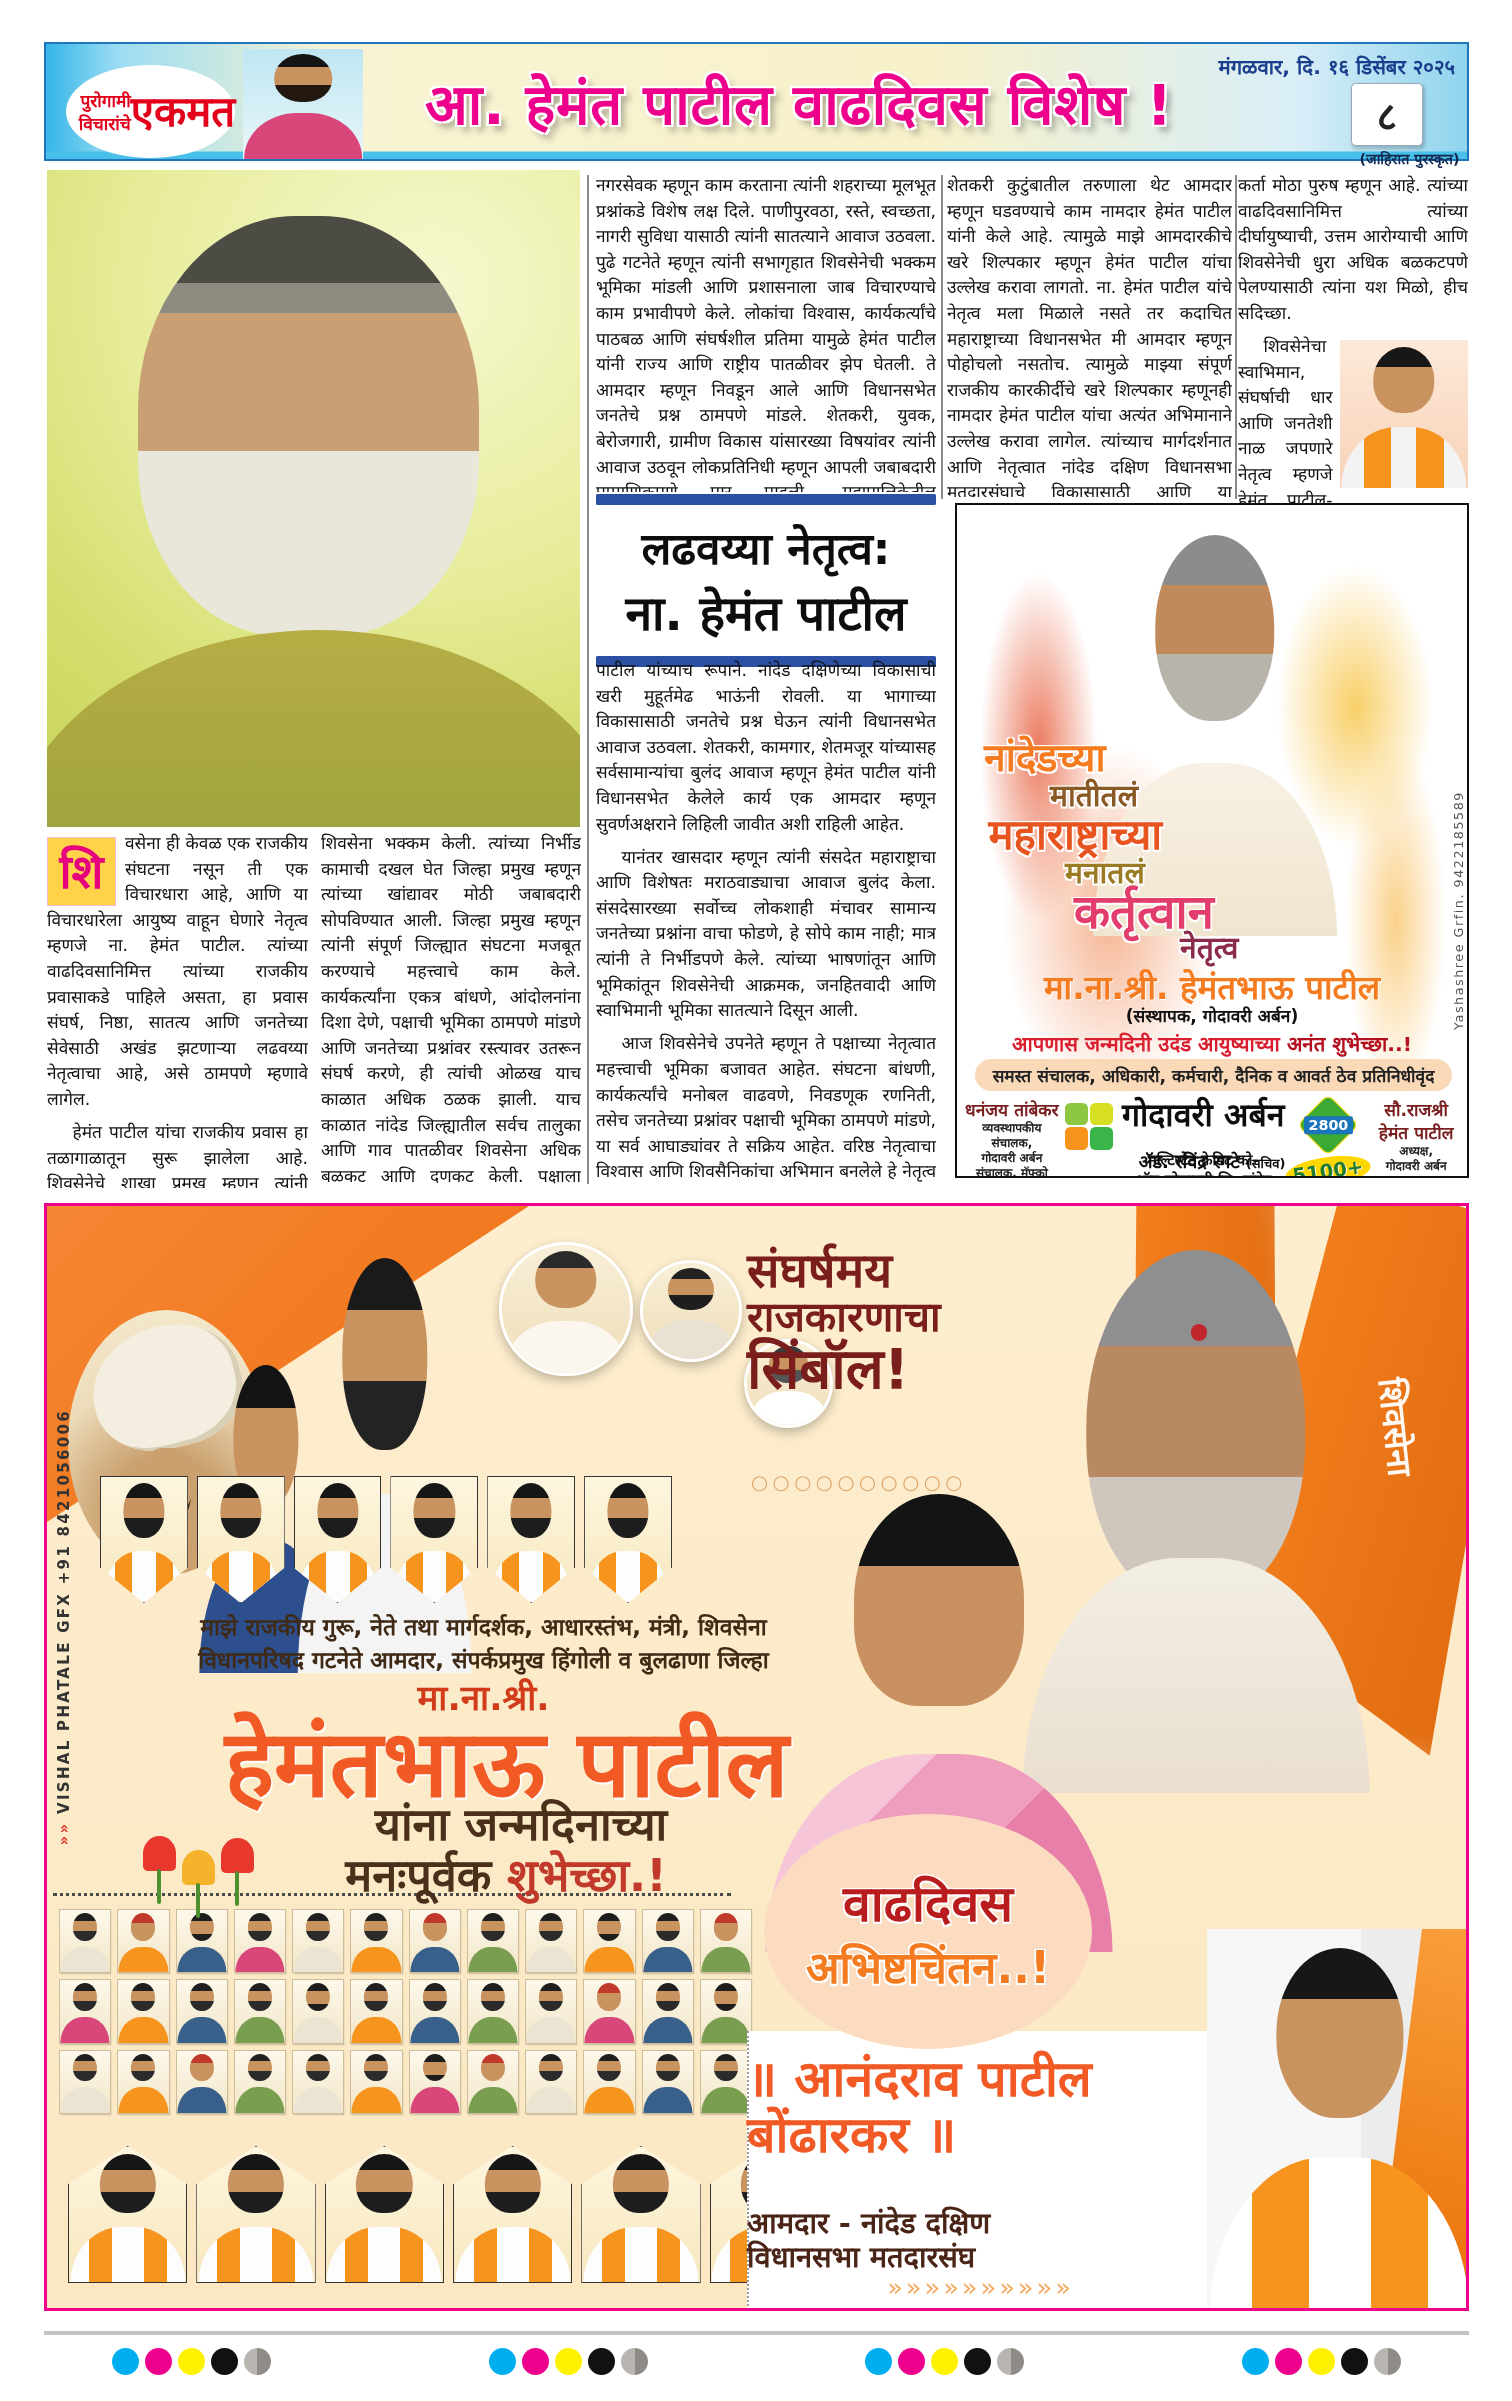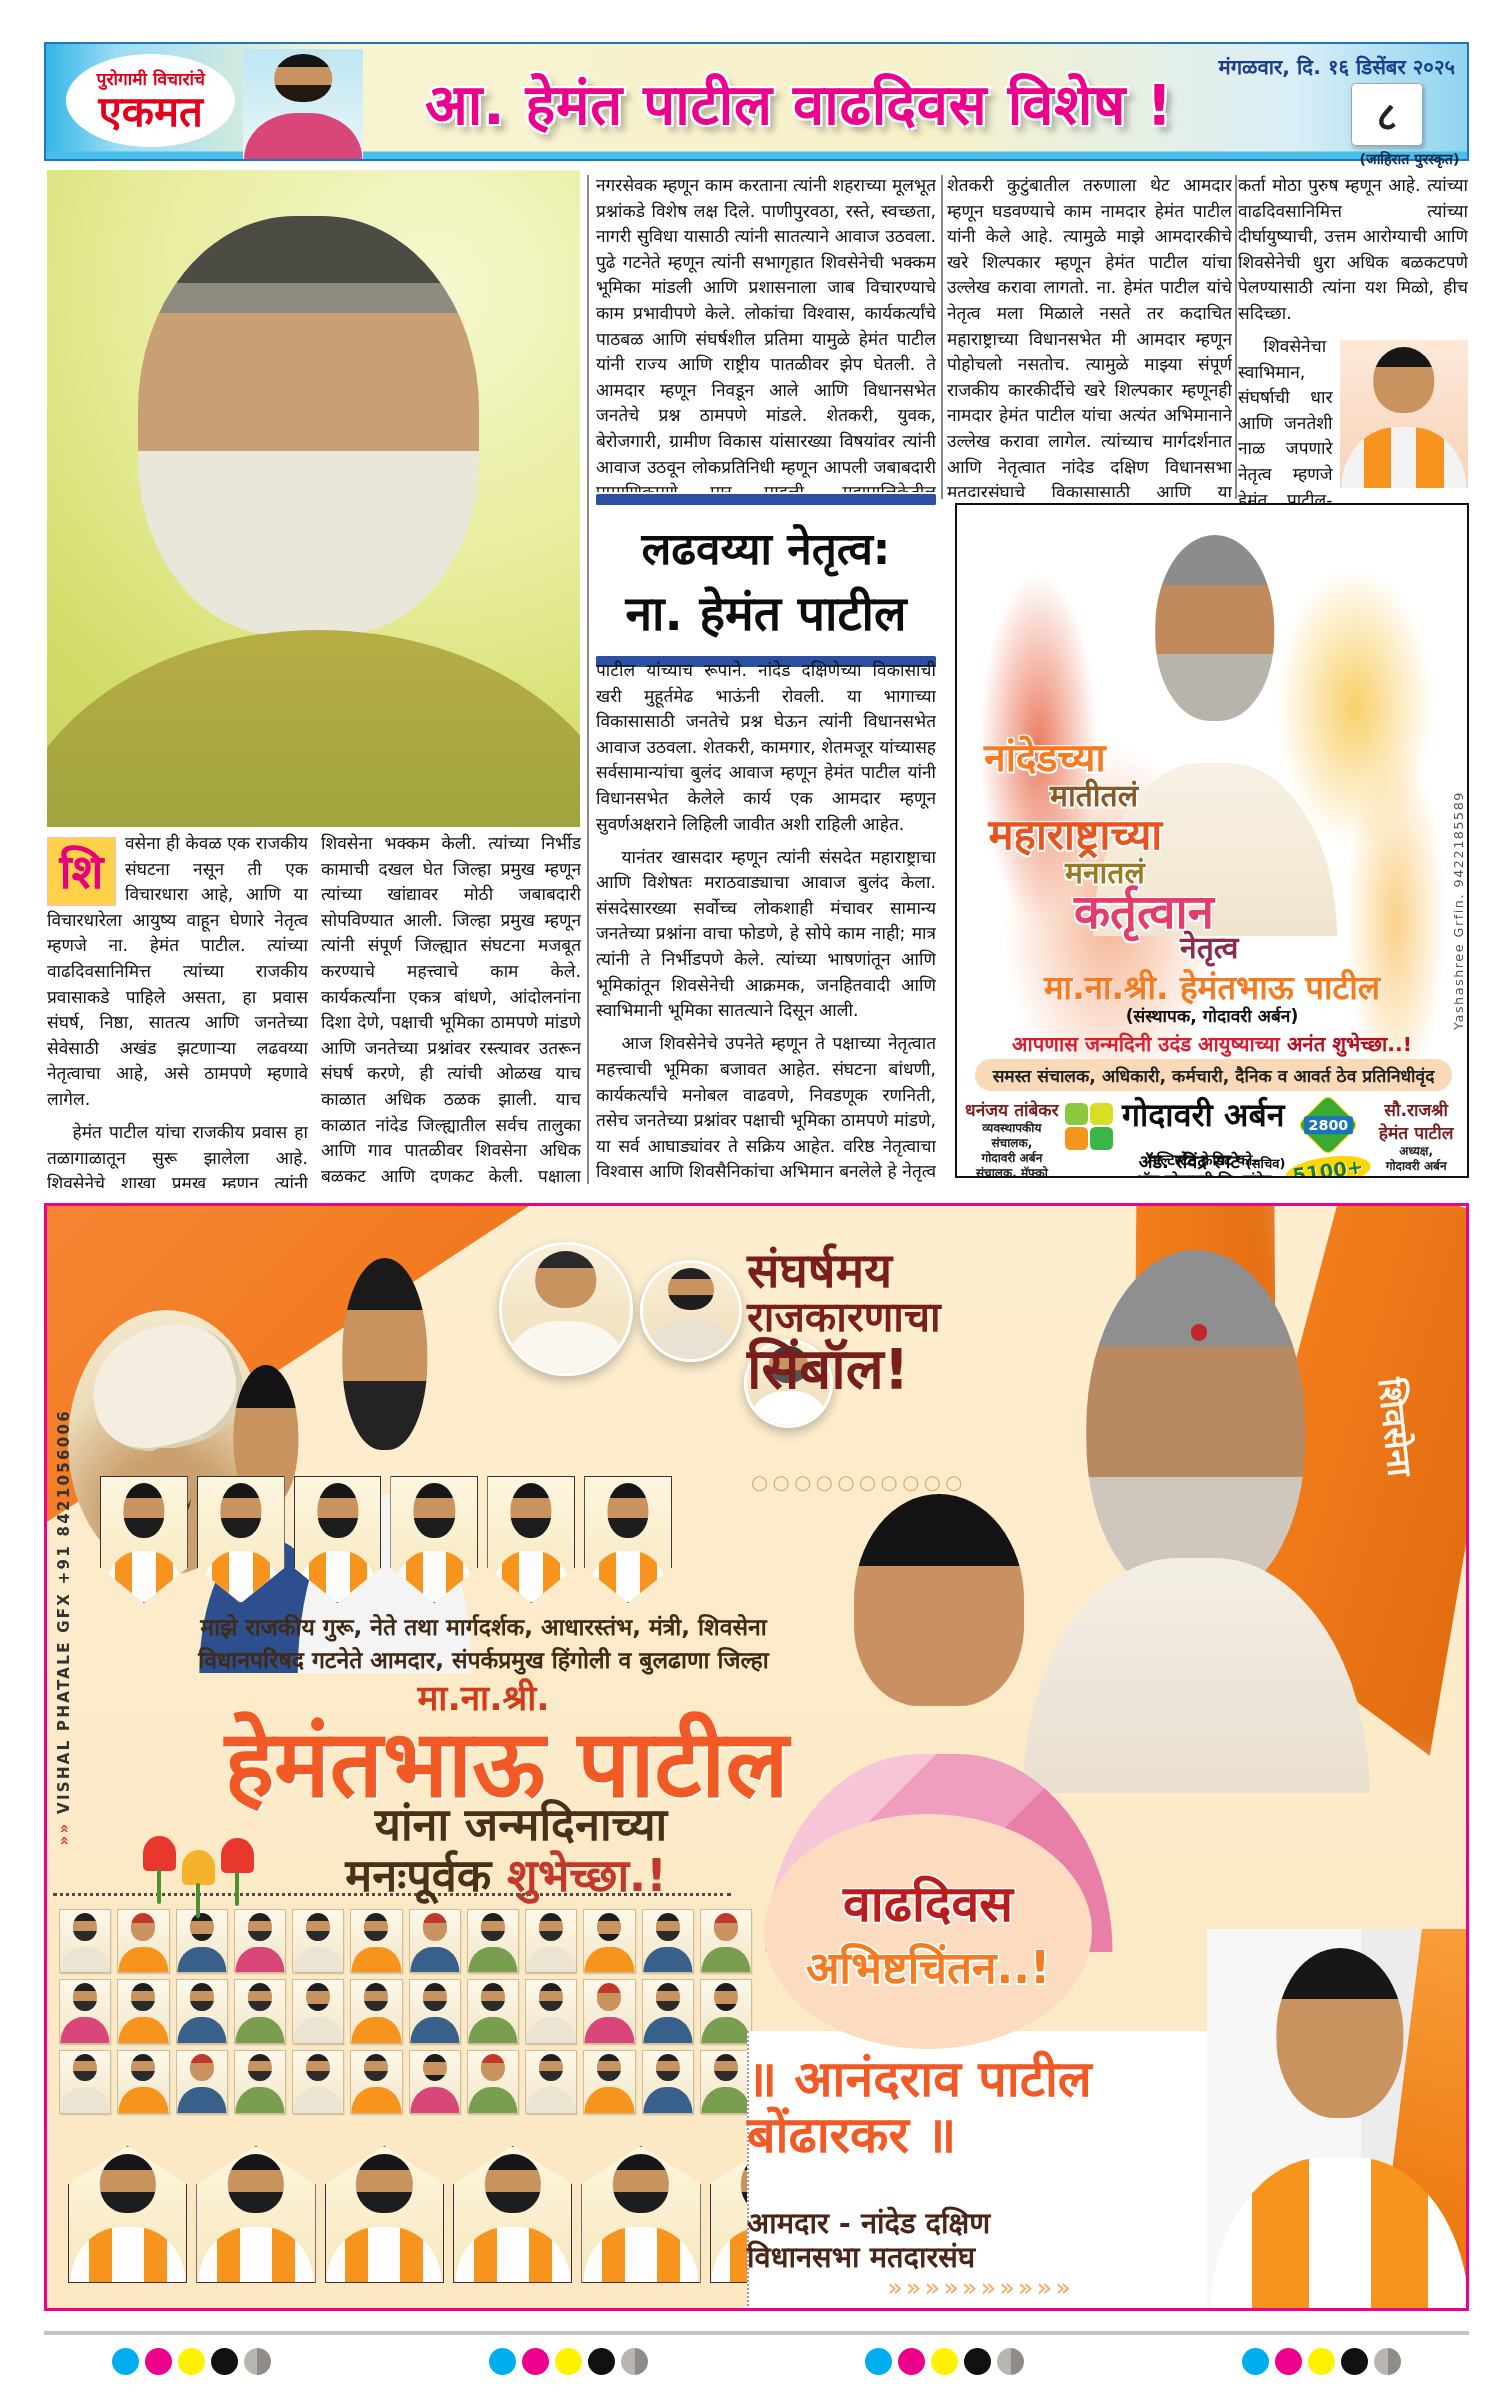--- a/index.html
+++ b/index.html
@@ -13,22 +13,22 @@
     background:linear-gradient(var(--hair,#1f1f1f) 0 30%,var(--skin,#c9935f) 30%)}
   .person.bearded::before{background:linear-gradient(var(--hair,#1f1f1f) 0 27%,var(--skin,#c9935f) 27% 64%,var(--beard,#2b2b2b) 64%)}
   .person::after{content:"";position:absolute;left:50%;bottom:-5%;transform:translateX(-50%);
     width:98%;height:46%;border-radius:50% 50% 10% 10%/100% 100% 12% 12%;background:var(--shirt,#e8e8e8)}
   .saffron{--shirt:linear-gradient(90deg,#fdfdfd 0 16%,#f7941d 16% 36%,#fdfdfd 36% 64%,#f7941d 64% 84%,#fdfdfd 84%)}
 
   
   .masthead{position:absolute;left:44px;top:42px;width:1425px;height:119px;border:2.3px solid #2076bc;
     background:linear-gradient(90deg,#35b6e8 0%,#9bdcf3 5%,#f8f3d2 20%,#f7f1ca 62%,#d9eef7 88%,#8fd4ee 100%);
     box-shadow:inset 0 -7.5px 0 #49c0ea}
-  .logo-ellipse{position:absolute;left:20.3px;top:10px;width:169px;height:93px;background:#fff;border-radius:50%;
-    display:flex;flex-direction:column;align-items:center;justify-content:center;text-align:left}
+  .logo-ellipse{position:absolute;left:20.3px;top:21px;width:169px;height:93px;background:#fff;border-radius:50%;
+    display:flex;flex-direction:row;align-items:center;justify-content:center;text-align:right}
   .logo-tag{color:#e3001b;font-weight:bold;font-size:17.3px}
   .logo-brand{color:#e3001b;font-weight:900;font-size:42px;line-height:44px}
   .mast-photo{left:197px;top:4.5px;width:120px;height:110px;--shirt:#d8467a;--hair:#151515;--beard:#23180f;
     --bg:linear-gradient(180deg,#bfe6f2,#e9f6fa)}
   .mast-headline{position:absolute;left:324px;top:19.6px;width:858px;margin:0;text-align:center;
     color:#ec008c;font-size:56px;font-weight:900;letter-spacing:0.8px;
     text-shadow:2.3px 2.3px 0 #fff,-2.3px -2.3px 0 #fff,2.3px -2.3px 0 #fff,-2.3px 2.3px 0 #fff,5.3px 6px 7.5px rgba(60,60,60,.45)}
   .mast-date{position:absolute;right:12px;top:7.5px;color:#1b3f8c;font-weight:bold;font-size:20.3px}
   .page-box{position:absolute;right:44px;top:39px;width:72px;height:63px;background:#fff;border:0.8px solid #9aa6b5;
     border-radius:4.5px;display:flex;align-items:center;justify-content:center;font-size:39px;font-weight:bold;color:#222;

